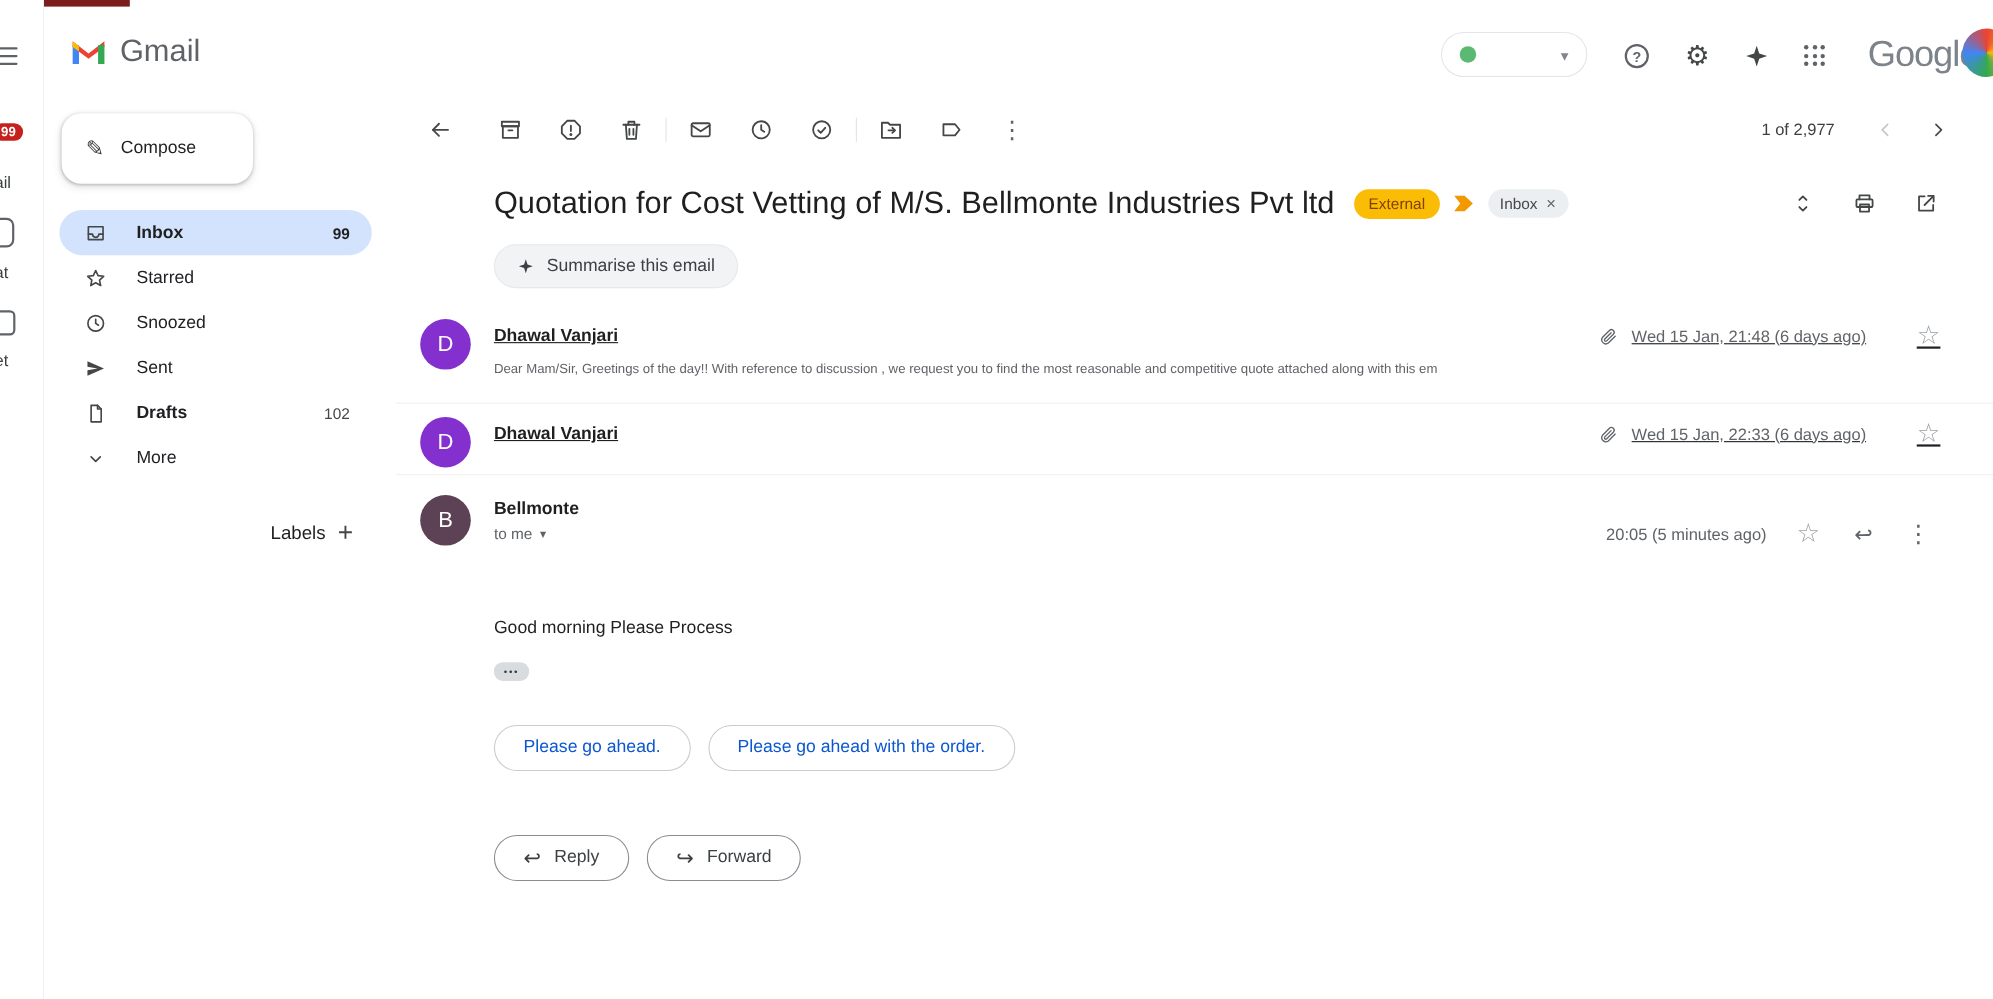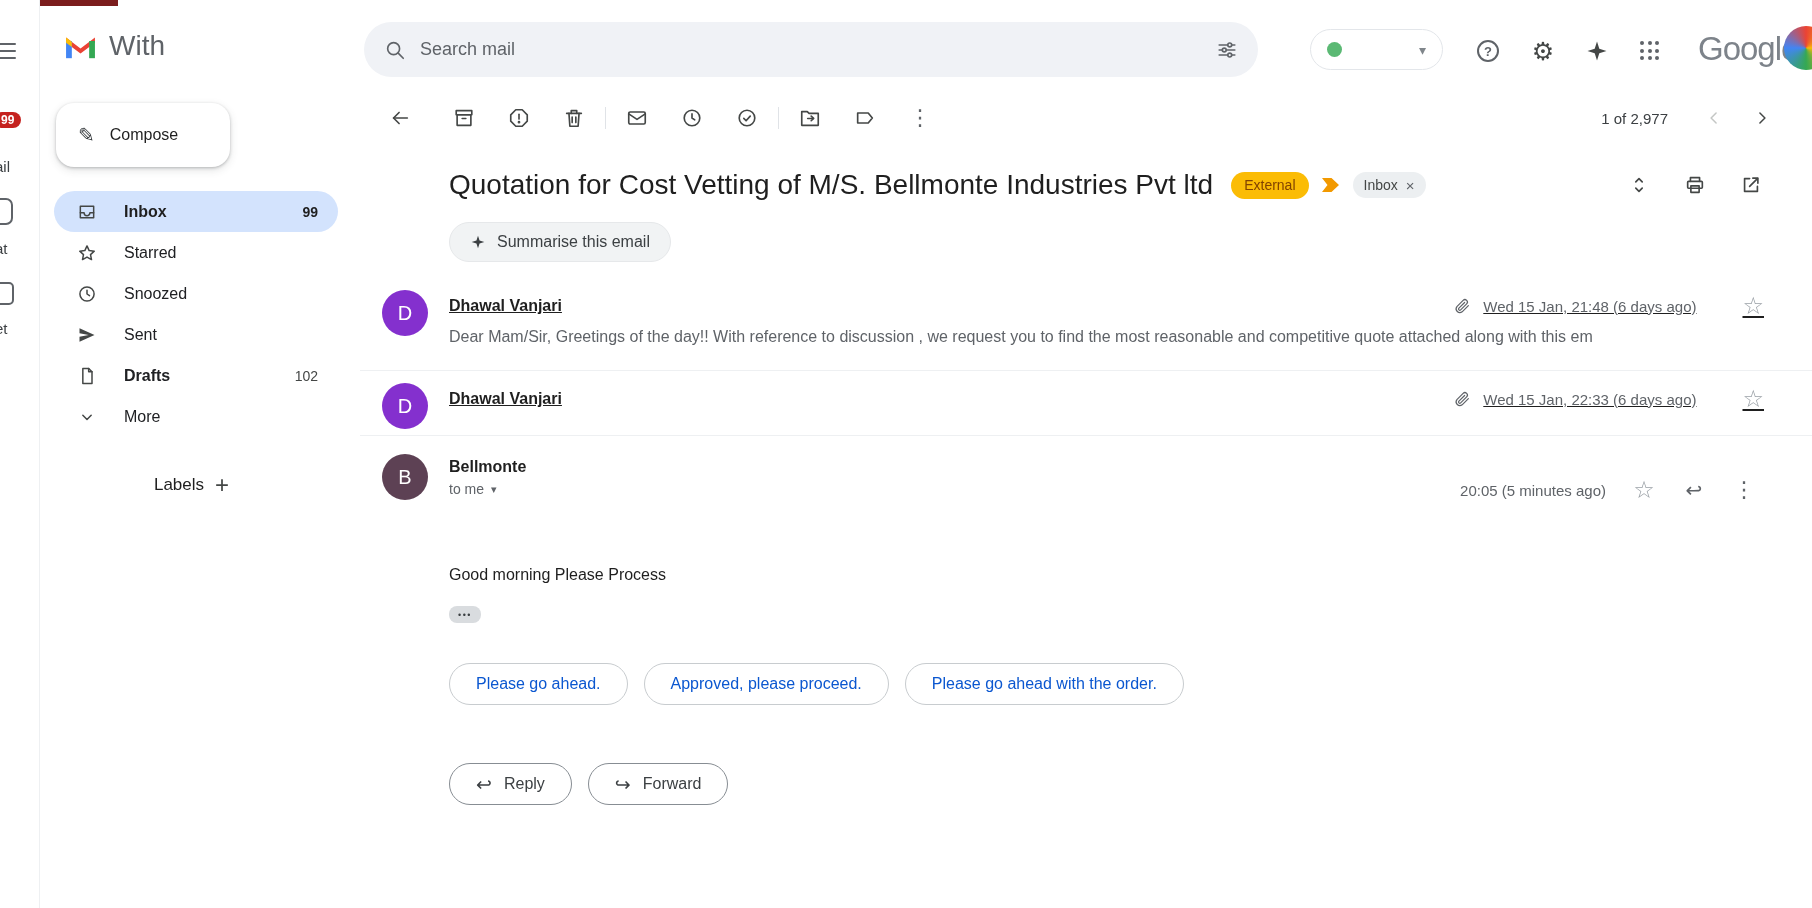--- a/index.html
+++ b/index.html
@@ -48,21 +48,21 @@
   .compose { margin:15px 0 0 16px; width:174px; height:64px; border-radius:18px; background:#fff; border:none; box-shadow:0 1px 3px rgba(60,64,67,.3), 0 3px 8px rgba(60,64,67,.15); display:flex; align-items:center; gap:15px; padding:0 22px; font-size:16px; font-weight:500; color:#1f1f1f; font-family:inherit; }
   .compose .pencil { font-size:20px; color:#3c4043; }
   .nav { margin-top:24px; padding-left:14px; }
   .nav-item { width:284px; height:41px; border-radius:21px; display:flex; align-items:center; gap:26px; padding:0 20px 0 22px; font-size:16px; color:#202124; }
   .nav-item .nicon { width:22px; display:flex; justify-content:center; color:#444746; }
   .nav-item .nlabel { flex:1; }
   .nav-item .ncount { font-size:14px; color:#444746; }
   .nav-item.active { background:#d3e3fd; }
   .nav-item.active .nlabel, .nav-item.active .ncount { font-weight:bold; color:#1f1f1f; }
   .nav-item.semib .nlabel { font-weight:bold; }
-  .labels-row { margin:30px 0 0 22px; width:270px; display:flex; align-items:center; justify-content:center; }
+  .labels-row { margin:30px 0 0 22px; width:270px; display:flex; align-items:center; justify-content:flex-end; }
   .labels-title { font-size:17px; font-weight:500; color:#1f1f1f; }
   .plus-btn { font-size:24px; color:#444746; width:36px; height:36px; display:flex; align-items:center; justify-content:center; border-radius:50%; }
 
   
   .main { position:absolute; left:360px; top:88px; right:0; bottom:0; background:#fff; }
   .toolbar { display:flex; align-items:center; height:60px; padding:0 30px 0 18px; }
   .icon-btn { width:44px; height:44px; border-radius:50%; display:flex; align-items:center; justify-content:center; color:#444746; }
   .tb-back { margin-right:20px; }
   .tb-divider { width:1px; height:22px; background:#e0e3e7; margin:0 9px; }
   .tb-group { display:flex; align-items:center; gap:11px; }
@@ -87,21 +87,21 @@
   .avatar { position:absolute; left:22px; width:46px; height:46px; border-radius:50%; color:#fff; display:flex; align-items:center; justify-content:center; font-size:20px; }
   .av-d { background:#8430ce; }
   .av-b { background:#5d4154; }
   .msg.collapsed { padding:16px 0 24px; border-bottom:1px solid #eef0f2; }
   .msg.collapsed .avatar { top:12px; }
   .msg-head { display:flex; align-items:center; padding:0 48px 0 89px;text-decoration:underline; }
   .sender { font-size:16px; font-weight:bold; color:#1f1f1f; }
   .head-meta { margin-left:auto; display:flex; align-items:center; gap:12px; color:#5f6368; }
   .date { font-size:15px; color:#5f6368; white-space:nowrap; }
   .star-glyph { font-size:24px; line-height:1; color:#9aa0a6; margin-left:34px; }
-  .snippet { margin:10px 48px 0 89px; font-size:16px; color:#5f6368; white-space:nowrap; overflow:hidden; max-width:1170px; }
+  .snippet { margin:10px 48px 0 89px; font-size:12px; color:#5f6368; white-space:nowrap; overflow:hidden; max-width:1170px; }
 
   .msg.expanded { padding-top:22px; }
   .msg.expanded .avatar { top:18px; }
   .exp-head { display:flex; align-items:flex-start; padding:0 48px 0 89px;justify-content:center; }
   .to-row { margin-top:5px; font-size:14px; color:#5f6368; display:flex; align-items:center; gap:7px; }
   .to-caret { font-size:11px; color:#5f6368; }
   .exp-meta { margin-left:auto; display:flex; align-items:center; gap:10px;margin-top:12px; }
   .exp-meta .date { margin-right:8px; }
   .mini-btn { width:40px; height:40px; border-radius:50%; display:flex; align-items:center; justify-content:center; color:#5f6368; }
   .mini-btn .star-glyph { margin:0; }
@@ -138,42 +138,23 @@
 <header class="topbar" data-interactable="false">
   <div class="red-strip" data-interactable="false"></div>
 
   <div class="gmail-brand" data-interactable="true">
     <svg width="33" height="25" viewBox="0 0 24 18" data-interactable="false">
       <path d="M1.5 2.5L12 10.5 22.5 2.5V6.2L12 14 1.5 6.2z" fill="#EA4335"></path>
       <rect x="1.5" y="5" width="4.2" height="12.5" fill="#4285F4"></rect>
       <rect x="18.3" y="5" width="4.2" height="12.5" fill="#34A853"></rect>
       <path d="M1.5 2.5v3.7l4.2 3.1V5.6z" fill="#FBBC05"></path>
     </svg>
-    <span class="wordmark" data-interactable="false">With</span>
-  </div>
-
-  <div class="search-bar" data-interactable="true">
-    <span class="sicon" data-interactable="true">
-      <svg class="stroke" width="22" height="22" viewBox="0 0 24 24">
-          <circle cx="10.5" cy="10.5" r="6.5"></circle>
-          <path d="M15.5 15.5L21 21"></path>
-        </svg>
-    </span>
-    <input type="text" data-interactable="true" placeholder="Search mail" style="">
-    <span class="sicon" data-interactable="true">
-      <svg class="stroke" width="22" height="22" viewBox="0 0 24 24">
-        <path d="M3.5 6.5h17"></path>
-          <circle cx="15" cy="6.5" r="2.1" fill="#f0f2f6"></circle>
-        <path d="M3.5 12h17"></path>
-          <circle cx="9" cy="12" r="2.1" fill="#f0f2f6"></circle>
-        <path d="M3.5 17.5h17"></path>
-          <circle cx="15" cy="17.5" r="2.1" fill="#f0f2f6"></circle>
-      </svg>
-    </span>
-  </div>
+    <span class="wordmark" data-interactable="false">Gmail</span>
+  </div>
+
 
   <div class="status-pill" data-interactable="true">
     <span class="green-dot" data-interactable="false"></span>
     <span class="pill-caret" data-interactable="true">▾</span>
   </div>
 
   <div class="top-ib" style="left:1466px; top:29px;" data-interactable="true">
     <span class="help-ring" data-interactable="false">?</span>
   </div>
   <div class="top-ib" style="left:1521px; top:29px;" data-interactable="true">
@@ -470,21 +451,20 @@
       </div>
 
       <div class="body-text" data-interactable="false">Good morning Please Process</div>
 
       <button class="trimmed" data-interactable="true">
         <span data-interactable="false">•••</span>
       </button>
 
       <div class="smart-replies" data-interactable="false">
         <button class="sr-btn" data-interactable="true">Please go ahead.</button>
-        <button class="sr-btn" data-interactable="true">Approved, please proceed.</button>
         <button class="sr-btn" data-interactable="true">Please go ahead with the order.</button>
       </div>
 
       <div class="actions" data-interactable="false">
         <button class="action-btn" data-interactable="true">
           <span class="ar" data-interactable="false">↩</span>
           <span data-interactable="false">Reply</span>
         </button>
         <button class="action-btn" data-interactable="true">
           <span class="ar" data-interactable="false">↪</span>

